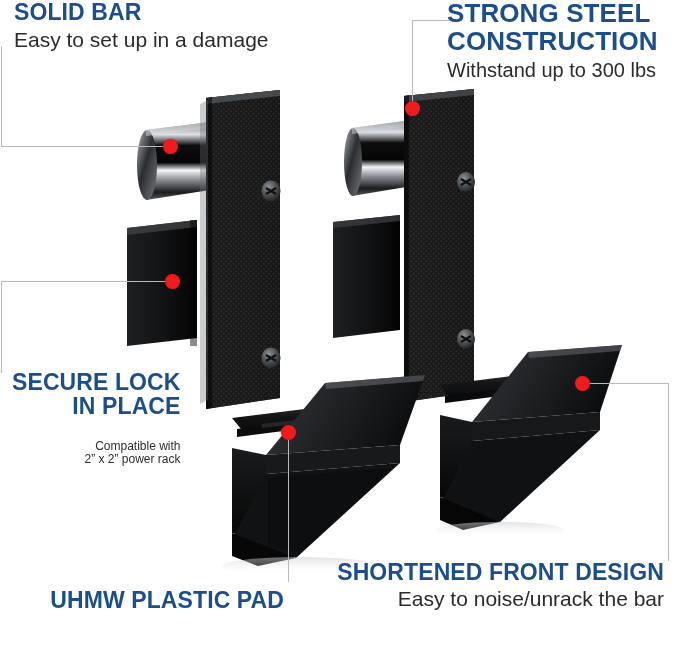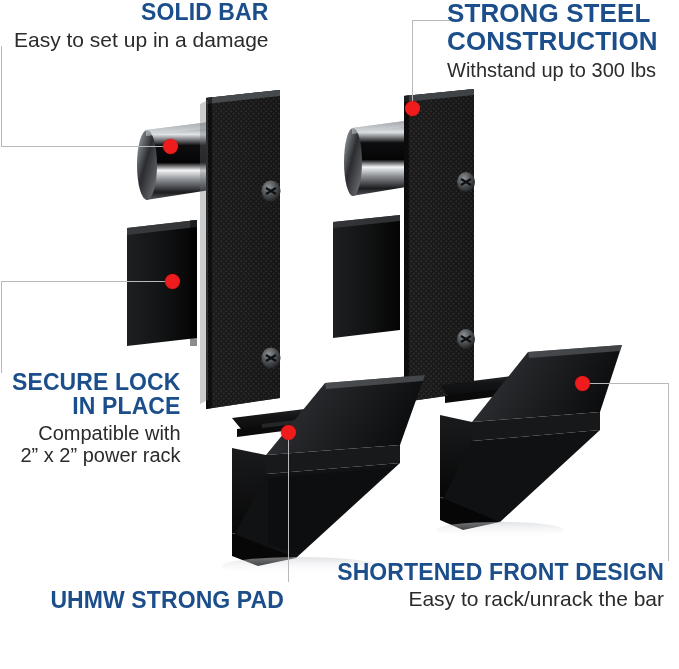--- a/index.html
+++ b/index.html
@@ -31,32 +31,32 @@
   }
   .callout-sub {
     color: #2b2b2b;
     font-weight: 300;
     line-height: 1.12;
     white-space: pre-line;
   }
 
   
   #block-solid-bar { left: 14px; top: 0px; text-align: left; }
-  #block-solid-bar .callout-title { font-size: 23px; text-align: right; }
+  #block-solid-bar .callout-title { font-size: 23px; }
   #block-solid-bar .callout-sub   { font-size: 21px; margin-top: 4px; }
 
   
   #block-strong-steel { right: 0px; top: 0px; text-align: left; width: 232px; }
   #block-strong-steel .callout-title { font-size: 26px; }
   #block-strong-steel .callout-sub   { font-size: 20px; margin-top: 4px; }
 
   
   #block-secure-lock { left: 12px; top: 370px; text-align: right; }
   #block-secure-lock .callout-title { font-size: 23px; }
-  #block-secure-lock .callout-sub   { font-size: 20px; margin-top: 3px; }
+  #block-secure-lock .callout-sub   { font-size: 12px; margin-top: 21px; }
 
   
   #block-uhmw { left: 0px; top: 588px; width: 284px; text-align: right; }
   #block-uhmw .callout-title { font-size: 23px; }
   #block-uhmw .callout-sub   { font-size: 21px; margin-top: 3px; }
 
   
   #block-shortened { left: 330px; top: 560px; width: 334px; text-align: right; }
   #block-shortened .callout-title { font-size: 23px; }
   #block-shortened .callout-sub   { font-size: 21px; margin-top: 3px; }
@@ -262,21 +262,21 @@
   </div>
 
   <div class="callout-text" id="block-secure-lock">
     <div class="callout-title">SECURE LOCK
 IN PLACE</div>
     <div class="callout-sub">Compatible with
 2” x 2” power rack</div>
   </div>
 
   <div class="callout-text" id="block-uhmw">
-    <div class="callout-title">UHMW STRONG PAD</div>
+    <div class="callout-title">UHMW PLASTIC PAD</div>
   </div>
 
   <div class="callout-text" id="block-shortened">
     <div class="callout-title">SHORTENED FRONT DESIGN</div>
-    <div class="callout-sub">Easy to rack/unrack the bar</div>
+    <div class="callout-sub">Easy to noise/unrack the bar</div>
   </div>
 
 </div>
 
 </body></html>

